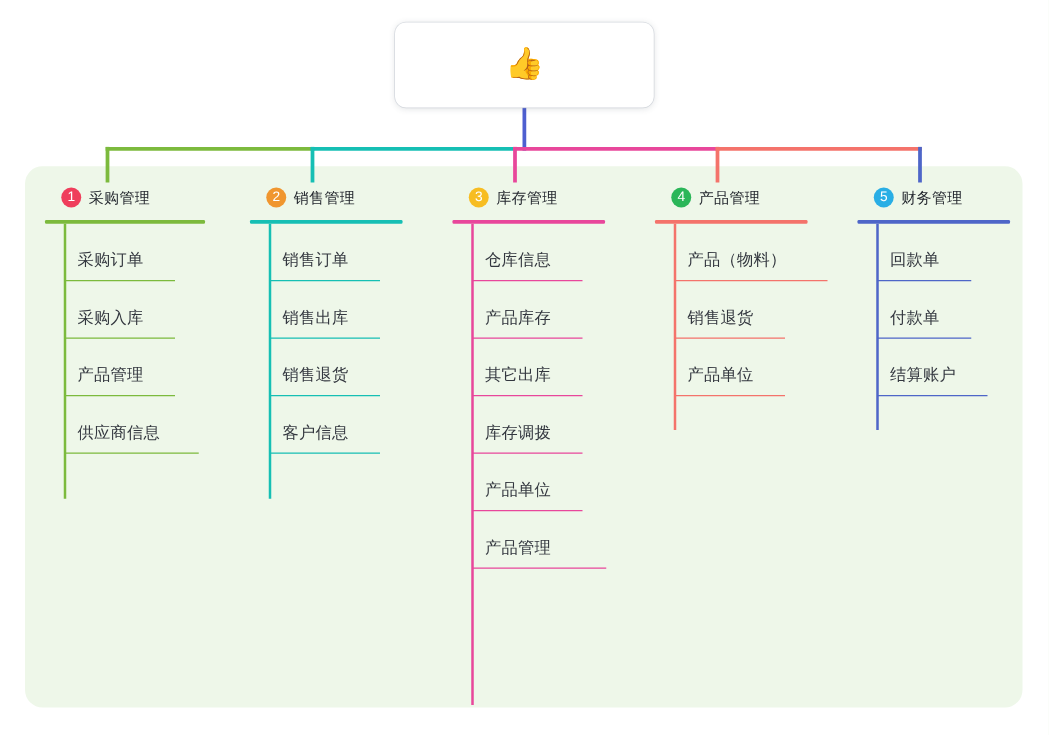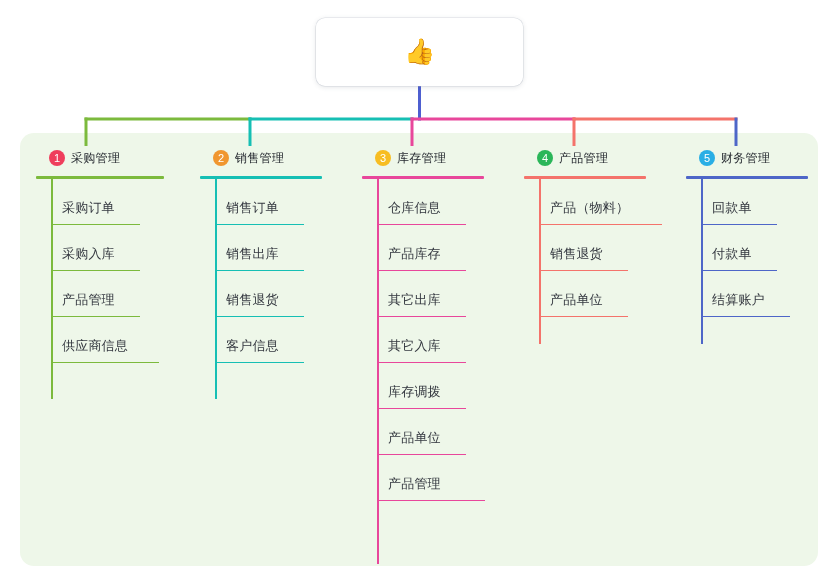--- a/index.html
+++ b/index.html
@@ -235,24 +235,20 @@
           </div>
           <div class="item">
             <span class="item-label">产品库存</span>
             <div class="item-underline" style="background: rgb(232, 71, 155); width: 88px;"></div>
           </div>
           <div class="item">
             <span class="item-label">其它出库</span>
             <div class="item-underline" style="background: rgb(232, 71, 155); width: 88px;"></div>
           </div>
           <div class="item">
-            <span class="item-label">其它入库</span>
-            <div class="item-underline" style="background: rgb(232, 71, 155); width: 88px;"></div>
-          </div>
-          <div class="item">
             <span class="item-label">库存调拨</span>
             <div class="item-underline" style="background: rgb(232, 71, 155); width: 88px;"></div>
           </div>
           <div class="item">
             <span class="item-label">产品单位</span>
             <div class="item-underline" style="background: rgb(232, 71, 155); width: 88px;"></div>
           </div>
           <div class="item">
             <span class="item-label">产品管理</span>
             <div class="item-underline" style="background: rgb(232, 71, 155); width: 107px;"></div>

